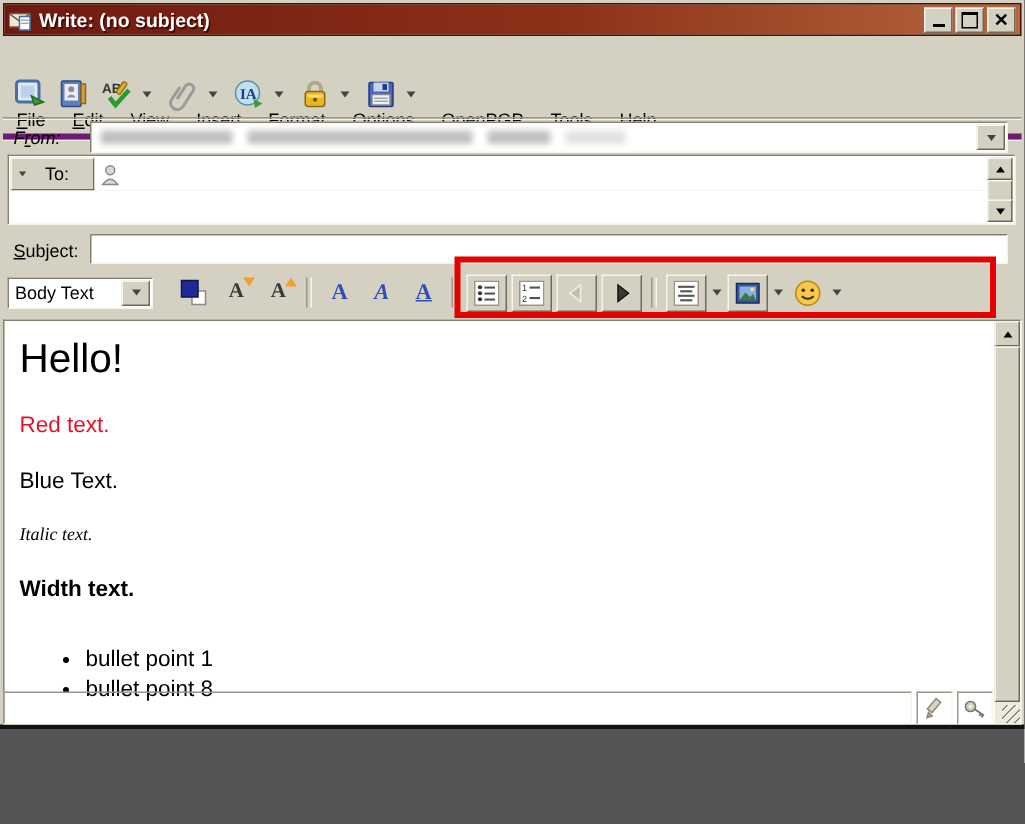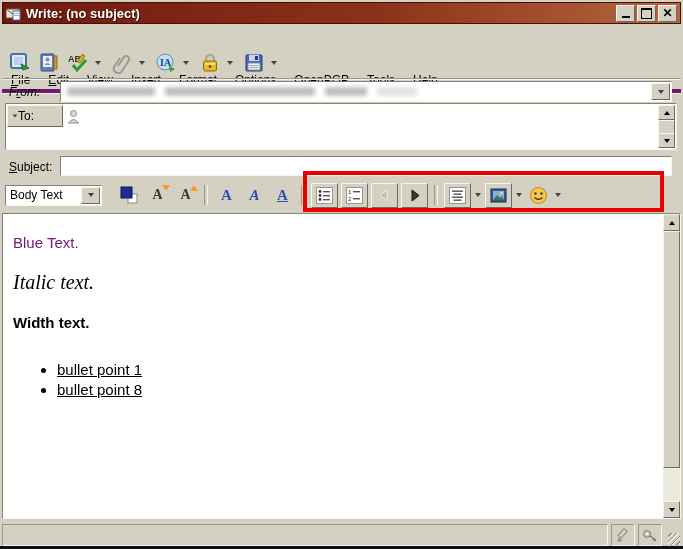--- a/index.html
+++ b/index.html
@@ -1,16 +1,16 @@
 <!DOCTYPE html>
 <html><head>
 <meta charset="utf-8">
 <style>
   html,body{margin:0;padding:0;background:#555;}
-  #window{position:relative;width:683px;height:549px;margin:0 auto;
+  #window{position:relative;width:683px;height:486px;margin:0 auto;
     background:#d5d1c2;font-family:"Liberation Sans",sans-serif;font-size:12px;color:#000;
     outline:1px solid #3a2a20;overflow:hidden;box-sizing:border-box;border-bottom:3px solid #111;}
   
   .raised{background:#d5d1c2;border:1px solid;border-color:#f7f4ea #6e6a5e #6e6a5e #f7f4ea;}
   .sunken{background:#fff;border:1px solid;border-color:#828272 #f7f4ea #f7f4ea #828272;}
   
   #titlebar{position:absolute;left:2px;top:2px;right:2px;height:22px;
     background:linear-gradient(to right,#6f1a10,#8c3119 55%,#b4673d);
     display:flex;align-items:center;padding:0 3px;border:1px solid #4a0e06;box-sizing:border-box;}
   #title-text{color:#fff;font-weight:bold;font-size:13px;margin-left:4px;flex:1;
@@ -36,21 +36,21 @@
   .flabel u{text-decoration:underline;}
   #from-row-label{top:85px;font-style:italic;}
   #from-combo{position:absolute;left:60px;top:81px;width:612px;height:21px;box-sizing:border-box;display:flex;align-items:center;}
   .combo-btn{position:absolute;right:1px;top:1px;bottom:1px;width:17px;display:flex;align-items:center;justify-content:center;}
   .blurwrap{display:flex;gap:10px;align-items:center;margin-left:6px;filter:blur(2px);opacity:.55;}
   .blob{height:9px;background:#8a8a8a;border-radius:2px;}
   
   #addressing{position:absolute;left:5px;top:103px;width:672px;height:47px;box-sizing:border-box;}
   #recipient-btn{position:absolute;left:1px;top:1px;width:56px;height:22px;box-sizing:border-box;
     display:flex;align-items:center;padding:0 4px;}
-  #recipient-btn .lbl{flex:1;text-align:left;}
+  #recipient-btn .lbl{flex:1;text-align:center;}
   #addr-input{position:absolute;left:57px;top:1px;right:18px;height:22px;border-bottom:1px solid #bcd2ec;
     display:flex;align-items:center;padding-left:4px;background:#fff;}
   #addr-row2{position:absolute;left:1px;top:23px;right:18px;bottom:1px;background:#fff;}
   #addr-scroll{position:absolute;right:1px;top:1px;bottom:1px;width:17px;background:#e9e6da;}
   .sbtn{position:absolute;left:0;right:0;height:15px;display:flex;align-items:center;justify-content:center;box-sizing:border-box;}
   .arr-up{width:0;height:0;border-left:3px solid transparent;border-right:3px solid transparent;border-bottom:4px solid #000;}
   .arr-dn{width:0;height:0;border-left:3px solid transparent;border-right:3px solid transparent;border-top:4px solid #000;}
   #subject-row-label{top:160px;}
   #subject-input{position:absolute;left:60px;top:156px;width:612px;height:20px;box-sizing:border-box;}
   
@@ -74,24 +74,24 @@
   #annotation-box{position:absolute;left:303px;top:171px;width:361px;height:41px;
     border:4px solid #e60000;box-sizing:border-box;pointer-events:none;z-index:50;}
   
   #body-frame{position:absolute;left:2px;top:213px;right:2px;height:306px;box-sizing:border-box;
     border:1px solid;border-color:#828272 #f7f4ea #f7f4ea #828272;background:#fff;}
   #body-content{position:absolute;left:0;top:0;right:17px;bottom:0;overflow:hidden;padding-left:10px;
     font-size:15px;color:#000;}
   #body-heading{font-size:27px;margin-top:10px;}
   .bpara{margin-top:20px;}
   .p-red{color:#e8112c;}
-  .p-blue{color:#701a75;}
-  .p-italic{font-style:italic;font-family:"Liberation Serif",serif;font-size:20px;}
+  .p-blue{color:#000000;}
+  .p-italic{font-style:italic;font-family:"Liberation Serif",serif;font-size:12px;}
   .p-bold{font-weight:bold;}
-  #body-bullets{margin:30px 0 0 0;padding-left:44px;text-decoration:underline;}
+  #body-bullets{margin:30px 0 0 0;padding-left:44px;}
   #body-bullets li{margin-bottom:3px;}
   #body-numbered{margin:17px 0 0 0;padding-left:36px;}
   #body-numbered li{margin-bottom:2px;}
   
   #body-scrollbar{position:absolute;right:0;top:0;bottom:0;width:17px;background:#ece9dd;}
   #bs-up{top:0;height:17px;}
   #bs-thumb{position:absolute;left:0;right:0;top:17px;height:237px;box-sizing:border-box;}
   #bs-down{bottom:0;height:17px;}
   
   #statusbar{position:absolute;left:2px;bottom:0;right:2px;height:25px;display:flex;align-items:stretch;
@@ -380,20 +380,22 @@
       <div class="mini-dd">
           <div class="dd-arrow"></div>
         </div>
     </div>
   </div>
 
   <div id="annotation-box"></div>
 
   <div id="body-frame">
     <div id="body-content">
+      <div id="body-heading">Hello!</div>
+      <div class="bpara p-red">Red text.</div>
       <div class="bpara p-blue">Blue Text.</div>
       <div class="bpara p-italic">Italic text.</div>
       <div class="bpara p-bold">Width text.</div>
       <ul id="body-bullets">
         <li>bullet point 1</li>
         <li>bullet point 8</li>
       </ul>
     </div>
     <div id="body-scrollbar">
       <div class="sbtn raised" id="bs-up">

